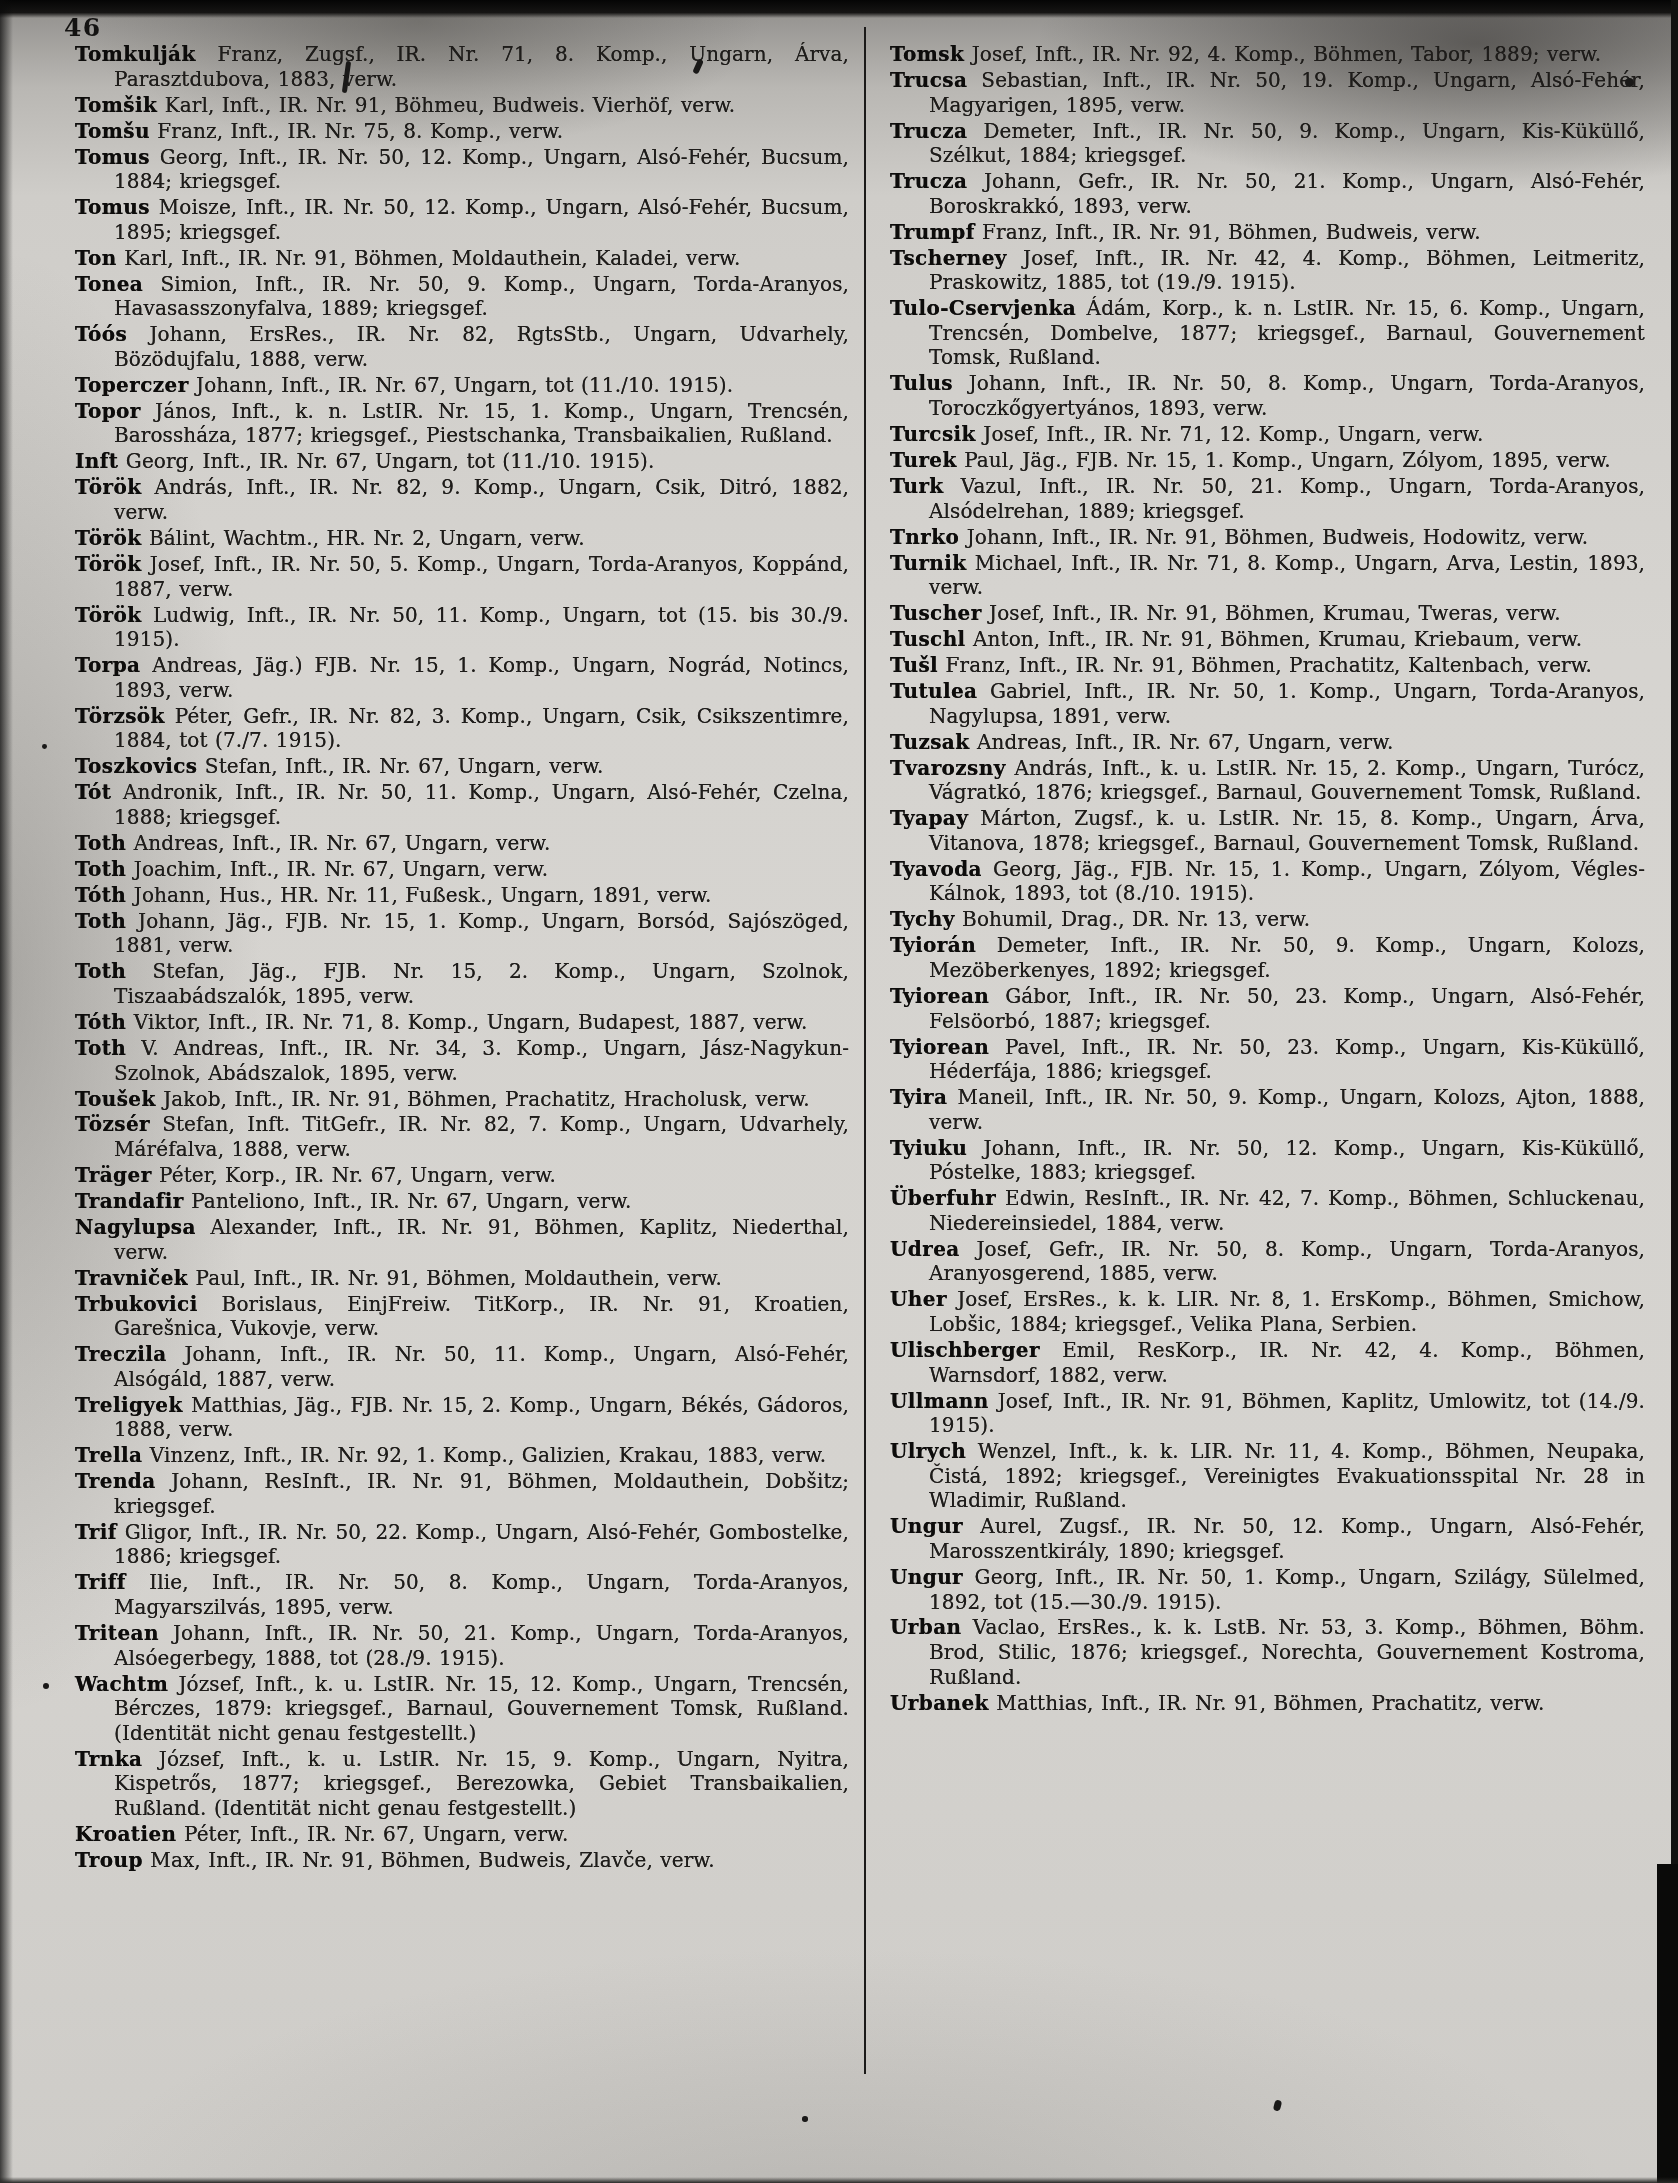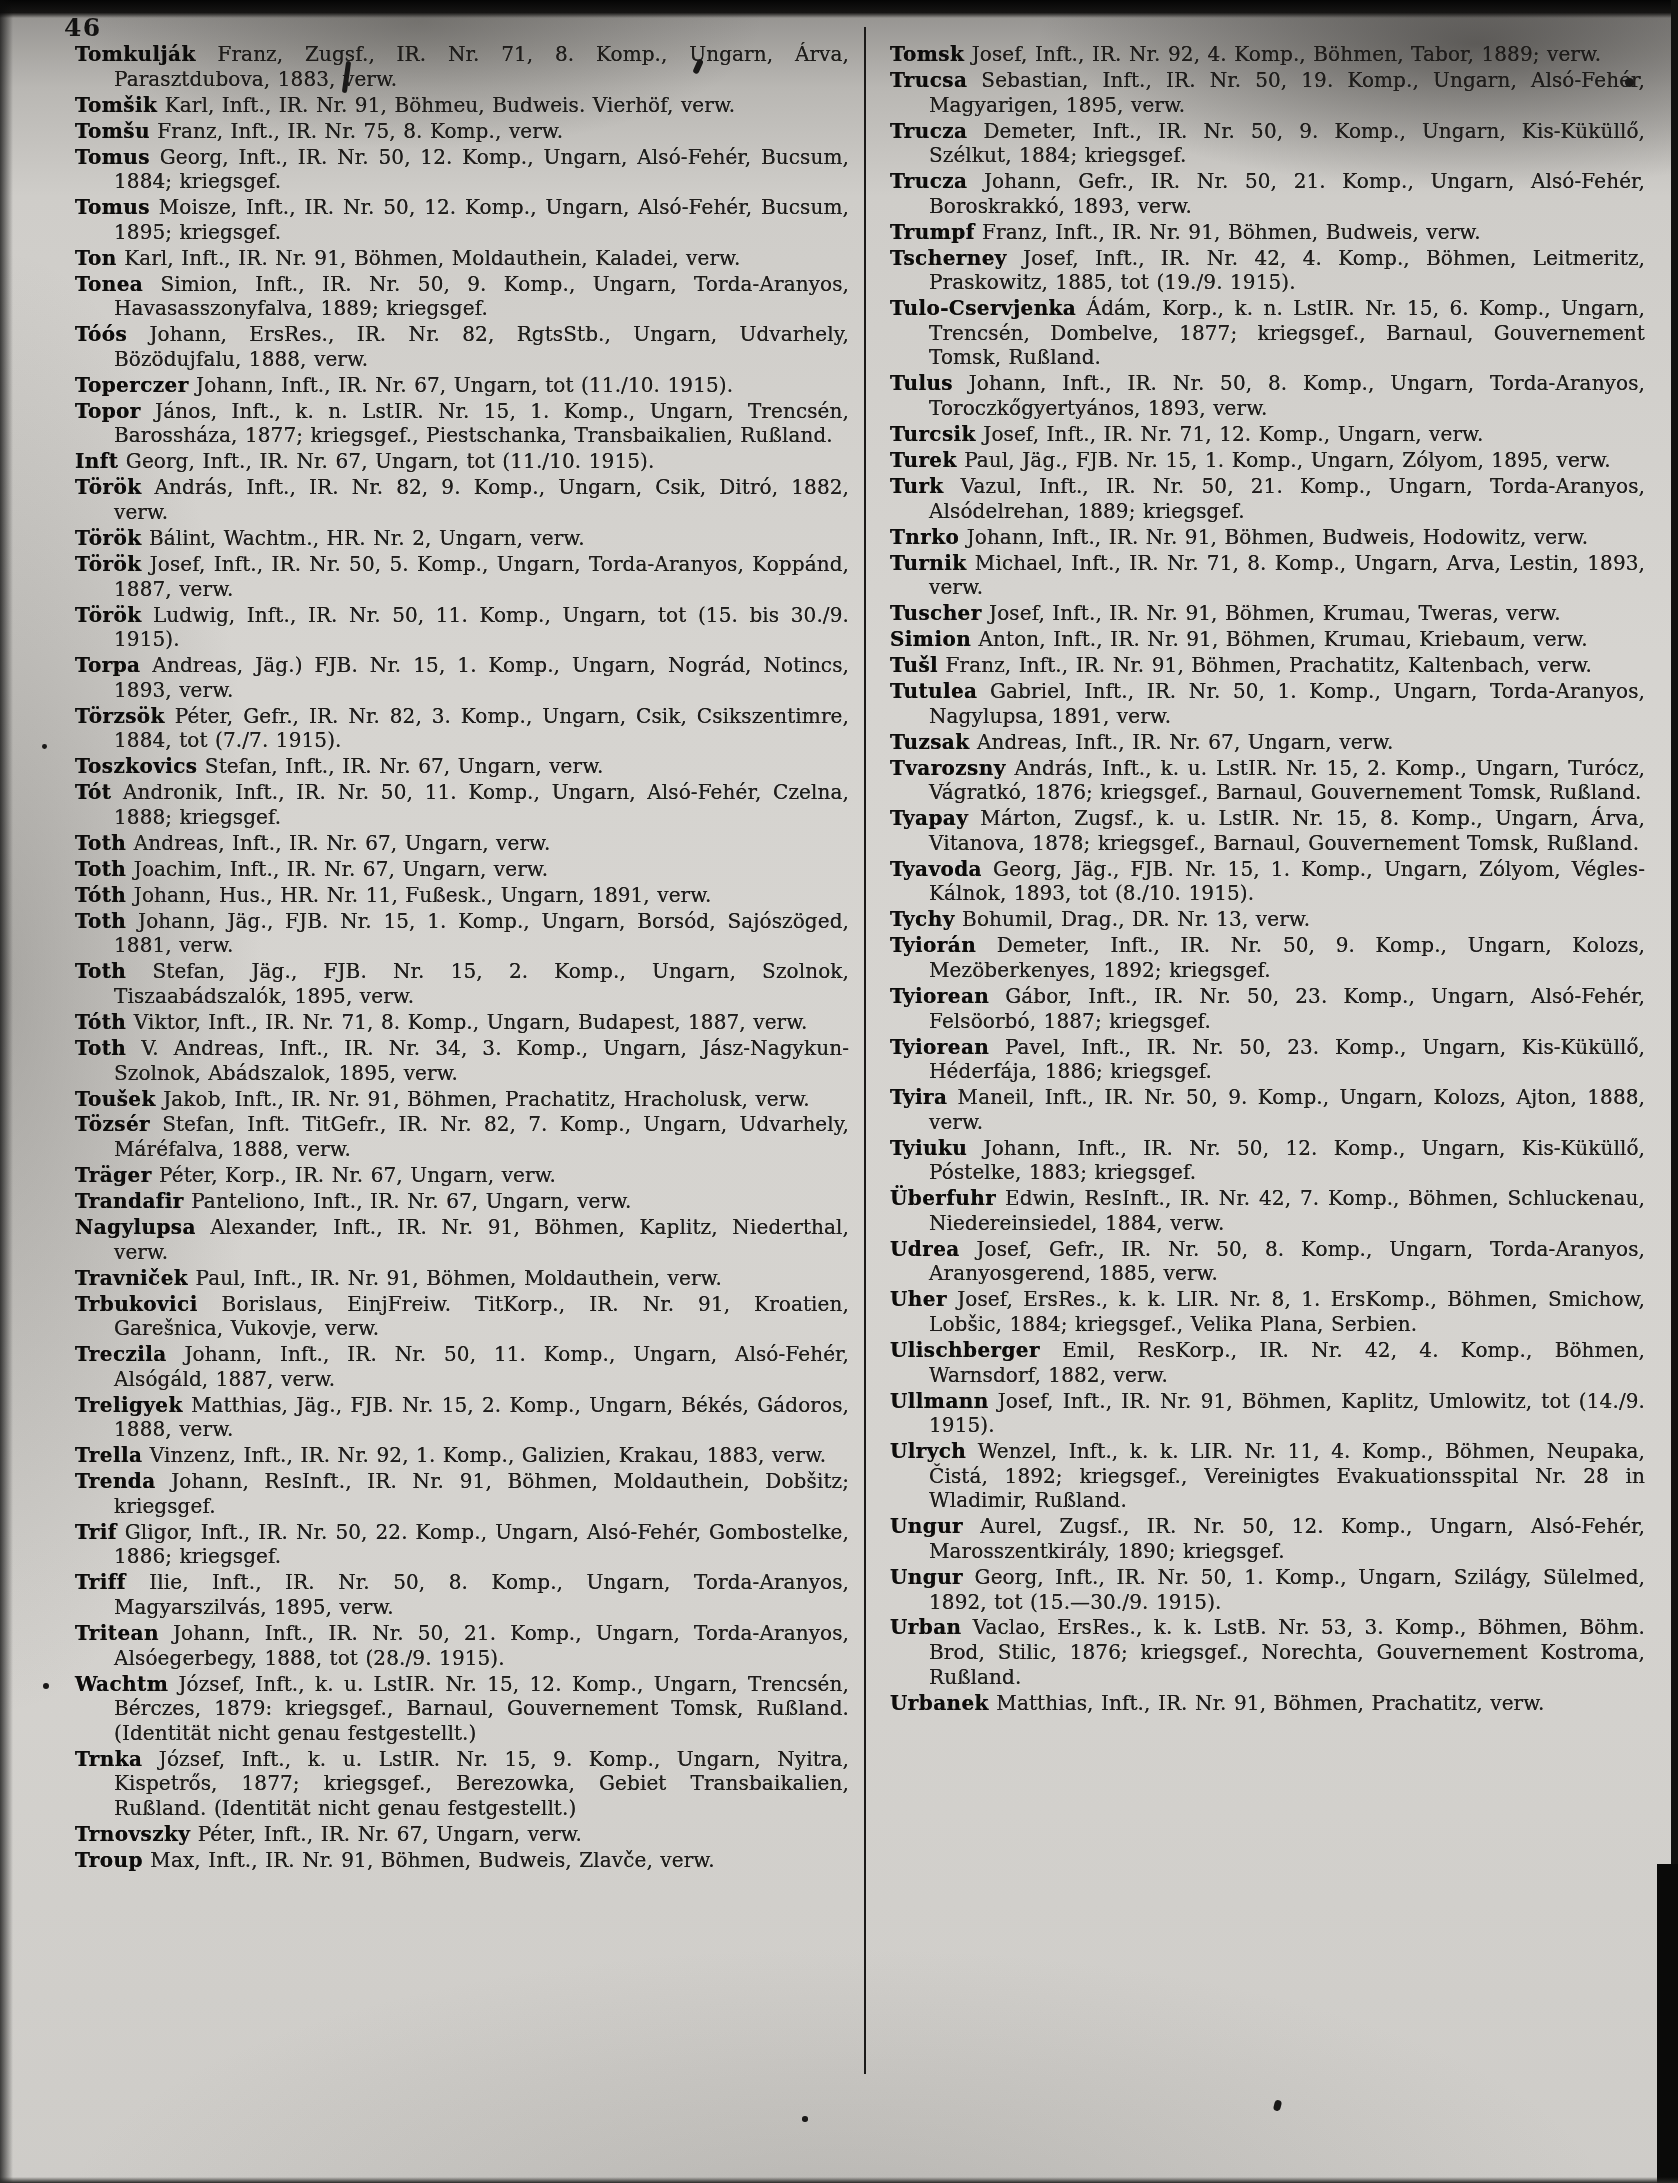--- a/index.html
+++ b/index.html
@@ -95,39 +95,39 @@
       <p class="entry"><b>Trbukovici</b> Borislaus, EinjFreiw. TitKorp., IR. Nr. 91, Kroatien, Garešnica, Vukovje, verw.</p>
       <p class="entry"><b>Treczila</b> Johann, Inft., IR. Nr. 50, 11. Komp., Ungarn, Alsó-Fehér, Alsógáld, 1887, verw.</p>
       <p class="entry"><b>Treligyek</b> Matthias, Jäg., FJB. Nr. 15, 2. Komp., Ungarn, Békés, Gádoros, 1888, verw.</p>
       <p class="entry"><b>Trella</b> Vinzenz, Inft., IR. Nr. 92, 1. Komp., Galizien, Krakau, 1883, verw.</p>
       <p class="entry"><b>Trenda</b> Johann, ResInft., IR. Nr. 91, Böhmen, Moldauthein, Dobšitz; kriegsgef.</p>
       <p class="entry"><b>Trif</b> Gligor, Inft., IR. Nr. 50, 22. Komp., Ungarn, Alsó-Fehér, Gombostelke, 1886; kriegsgef.</p>
       <p class="entry"><b>Triff</b> Ilie, Inft., IR. Nr. 50, 8. Komp., Ungarn, Torda-Aranyos, Magyarszilvás, 1895, verw.</p>
       <p class="entry"><b>Tritean</b> Johann, Inft., IR. Nr. 50, 21. Komp., Ungarn, Torda-Aranyos, Alsóegerbegy, 1888, tot (28./9. 1915).</p>
       <p class="entry"><b>Wachtm</b> József, Inft., k. u. LstIR. Nr. 15, 12. Komp., Ungarn, Trencsén, Bérczes, 1879: kriegsgef., Barnaul, Gouvernement Tomsk, Rußland. (Identität nicht genau festgestellt.)</p>
       <p class="entry"><b>Trnka</b> József, Inft., k. u. LstIR. Nr. 15, 9. Komp., Ungarn, Nyitra, Kispetrős, 1877; kriegsgef., Berezowka, Gebiet Transbaikalien, Rußland. (Identität nicht genau festgestellt.)</p>
-      <p class="entry"><b>Trnovszky</b> Péter, Inft., IR. Nr. 67, Ungarn, verw.</p>
+      <p class="entry"><b>Kroatien</b> Péter, Inft., IR. Nr. 67, Ungarn, verw.</p>
       <p class="entry"><b>Troup</b> Max, Inft., IR. Nr. 91, Böhmen, Budweis, Zlavče, verw.</p>
     </div>
   <div class="col col-right">
       <p class="entry"><b>Tomsk</b> Josef, Inft., IR. Nr. 92, 4. Komp., Böhmen, Tabor, 1889; verw.</p>
       <p class="entry"><b>Trucsa</b> Sebastian, Inft., IR. Nr. 50, 19. Komp., Ungarn, Alsó-Fehér, Magyarigen, 1895, verw.</p>
       <p class="entry"><b>Trucza</b> Demeter, Inft., IR. Nr. 50, 9. Komp., Ungarn, Kis-Küküllő, Szélkut, 1884; kriegsgef.</p>
       <p class="entry"><b>Trucza</b> Johann, Gefr., IR. Nr. 50, 21. Komp., Ungarn, Alsó-Fehér, Boroskrakkó, 1893, verw.</p>
       <p class="entry"><b>Trumpf</b> Franz, Inft., IR. Nr. 91, Böhmen, Budweis, verw.</p>
       <p class="entry"><b>Tscherney</b> Josef, Inft., IR. Nr. 42, 4. Komp., Böhmen, Leitmeritz, Praskowitz, 1885, tot (19./9. 1915).</p>
       <p class="entry"><b>Tulo-Cservjenka</b> Ádám, Korp., k. n. LstIR. Nr. 15, 6. Komp., Ungarn, Trencsén, Dombelve, 1877; kriegsgef., Barnaul, Gouvernement Tomsk, Rußland.</p>
       <p class="entry"><b>Tulus</b> Johann, Inft., IR. Nr. 50, 8. Komp., Ungarn, Torda-Aranyos, Toroczkőgyertyános, 1893, verw.</p>
       <p class="entry"><b>Turcsik</b> Josef, Inft., IR. Nr. 71, 12. Komp., Ungarn, verw.</p>
       <p class="entry"><b>Turek</b> Paul, Jäg., FJB. Nr. 15, 1. Komp., Ungarn, Zólyom, 1895, verw.</p>
       <p class="entry"><b>Turk</b> Vazul, Inft., IR. Nr. 50, 21. Komp., Ungarn, Torda-Aranyos, Alsódelrehan, 1889; kriegsgef.</p>
       <p class="entry"><b>Tnrko</b> Johann, Inft., IR. Nr. 91, Böhmen, Budweis, Hodowitz, verw.</p>
       <p class="entry"><b>Turnik</b> Michael, Inft., IR. Nr. 71, 8. Komp., Ungarn, Arva, Lestin, 1893, verw.</p>
       <p class="entry"><b>Tuscher</b> Josef, Inft., IR. Nr. 91, Böhmen, Krumau, Tweras, verw.</p>
-      <p class="entry"><b>Simion</b> Anton, Inft., IR. Nr. 91, Böhmen, Krumau, Kriebaum, verw.</p>
+      <p class="entry"><b>Tuschl</b> Anton, Inft., IR. Nr. 91, Böhmen, Krumau, Kriebaum, verw.</p>
       <p class="entry"><b>Tušl</b> Franz, Inft., IR. Nr. 91, Böhmen, Prachatitz, Kaltenbach, verw.</p>
       <p class="entry"><b>Tutulea</b> Gabriel, Inft., IR. Nr. 50, 1. Komp., Ungarn, Torda-Aranyos, Nagylupsa, 1891, verw.</p>
       <p class="entry"><b>Tuzsak</b> Andreas, Inft., IR. Nr. 67, Ungarn, verw.</p>
       <p class="entry"><b>Tvarozsny</b> András, Inft., k. u. LstIR. Nr. 15, 2. Komp., Ungarn, Turócz, Vágratkó, 1876; kriegsgef., Barnaul, Gouvernement Tomsk, Rußland.</p>
       <p class="entry"><b>Tyapay</b> Márton, Zugsf., k. u. LstIR. Nr. 15, 8. Komp., Ungarn, Árva, Vitanova, 1878; kriegsgef., Barnaul, Gouvernement Tomsk, Rußland.</p>
       <p class="entry"><b>Tyavoda</b> Georg, Jäg., FJB. Nr. 15, 1. Komp., Ungarn, Zólyom, Végles-Kálnok, 1893, tot (8./10. 1915).</p>
       <p class="entry"><b>Tychy</b> Bohumil, Drag., DR. Nr. 13, verw.</p>
       <p class="entry"><b>Tyiorán</b> Demeter, Inft., IR. Nr. 50, 9. Komp., Ungarn, Kolozs, Mezöberkenyes, 1892; kriegsgef.</p>
       <p class="entry"><b>Tyiorean</b> Gábor, Inft., IR. Nr. 50, 23. Komp., Ungarn, Alsó-Fehér, Felsöorbó, 1887; kriegsgef.</p>
       <p class="entry"><b>Tyiorean</b> Pavel, Inft., IR. Nr. 50, 23. Komp., Ungarn, Kis-Küküllő, Héderfája, 1886; kriegsgef.</p>

